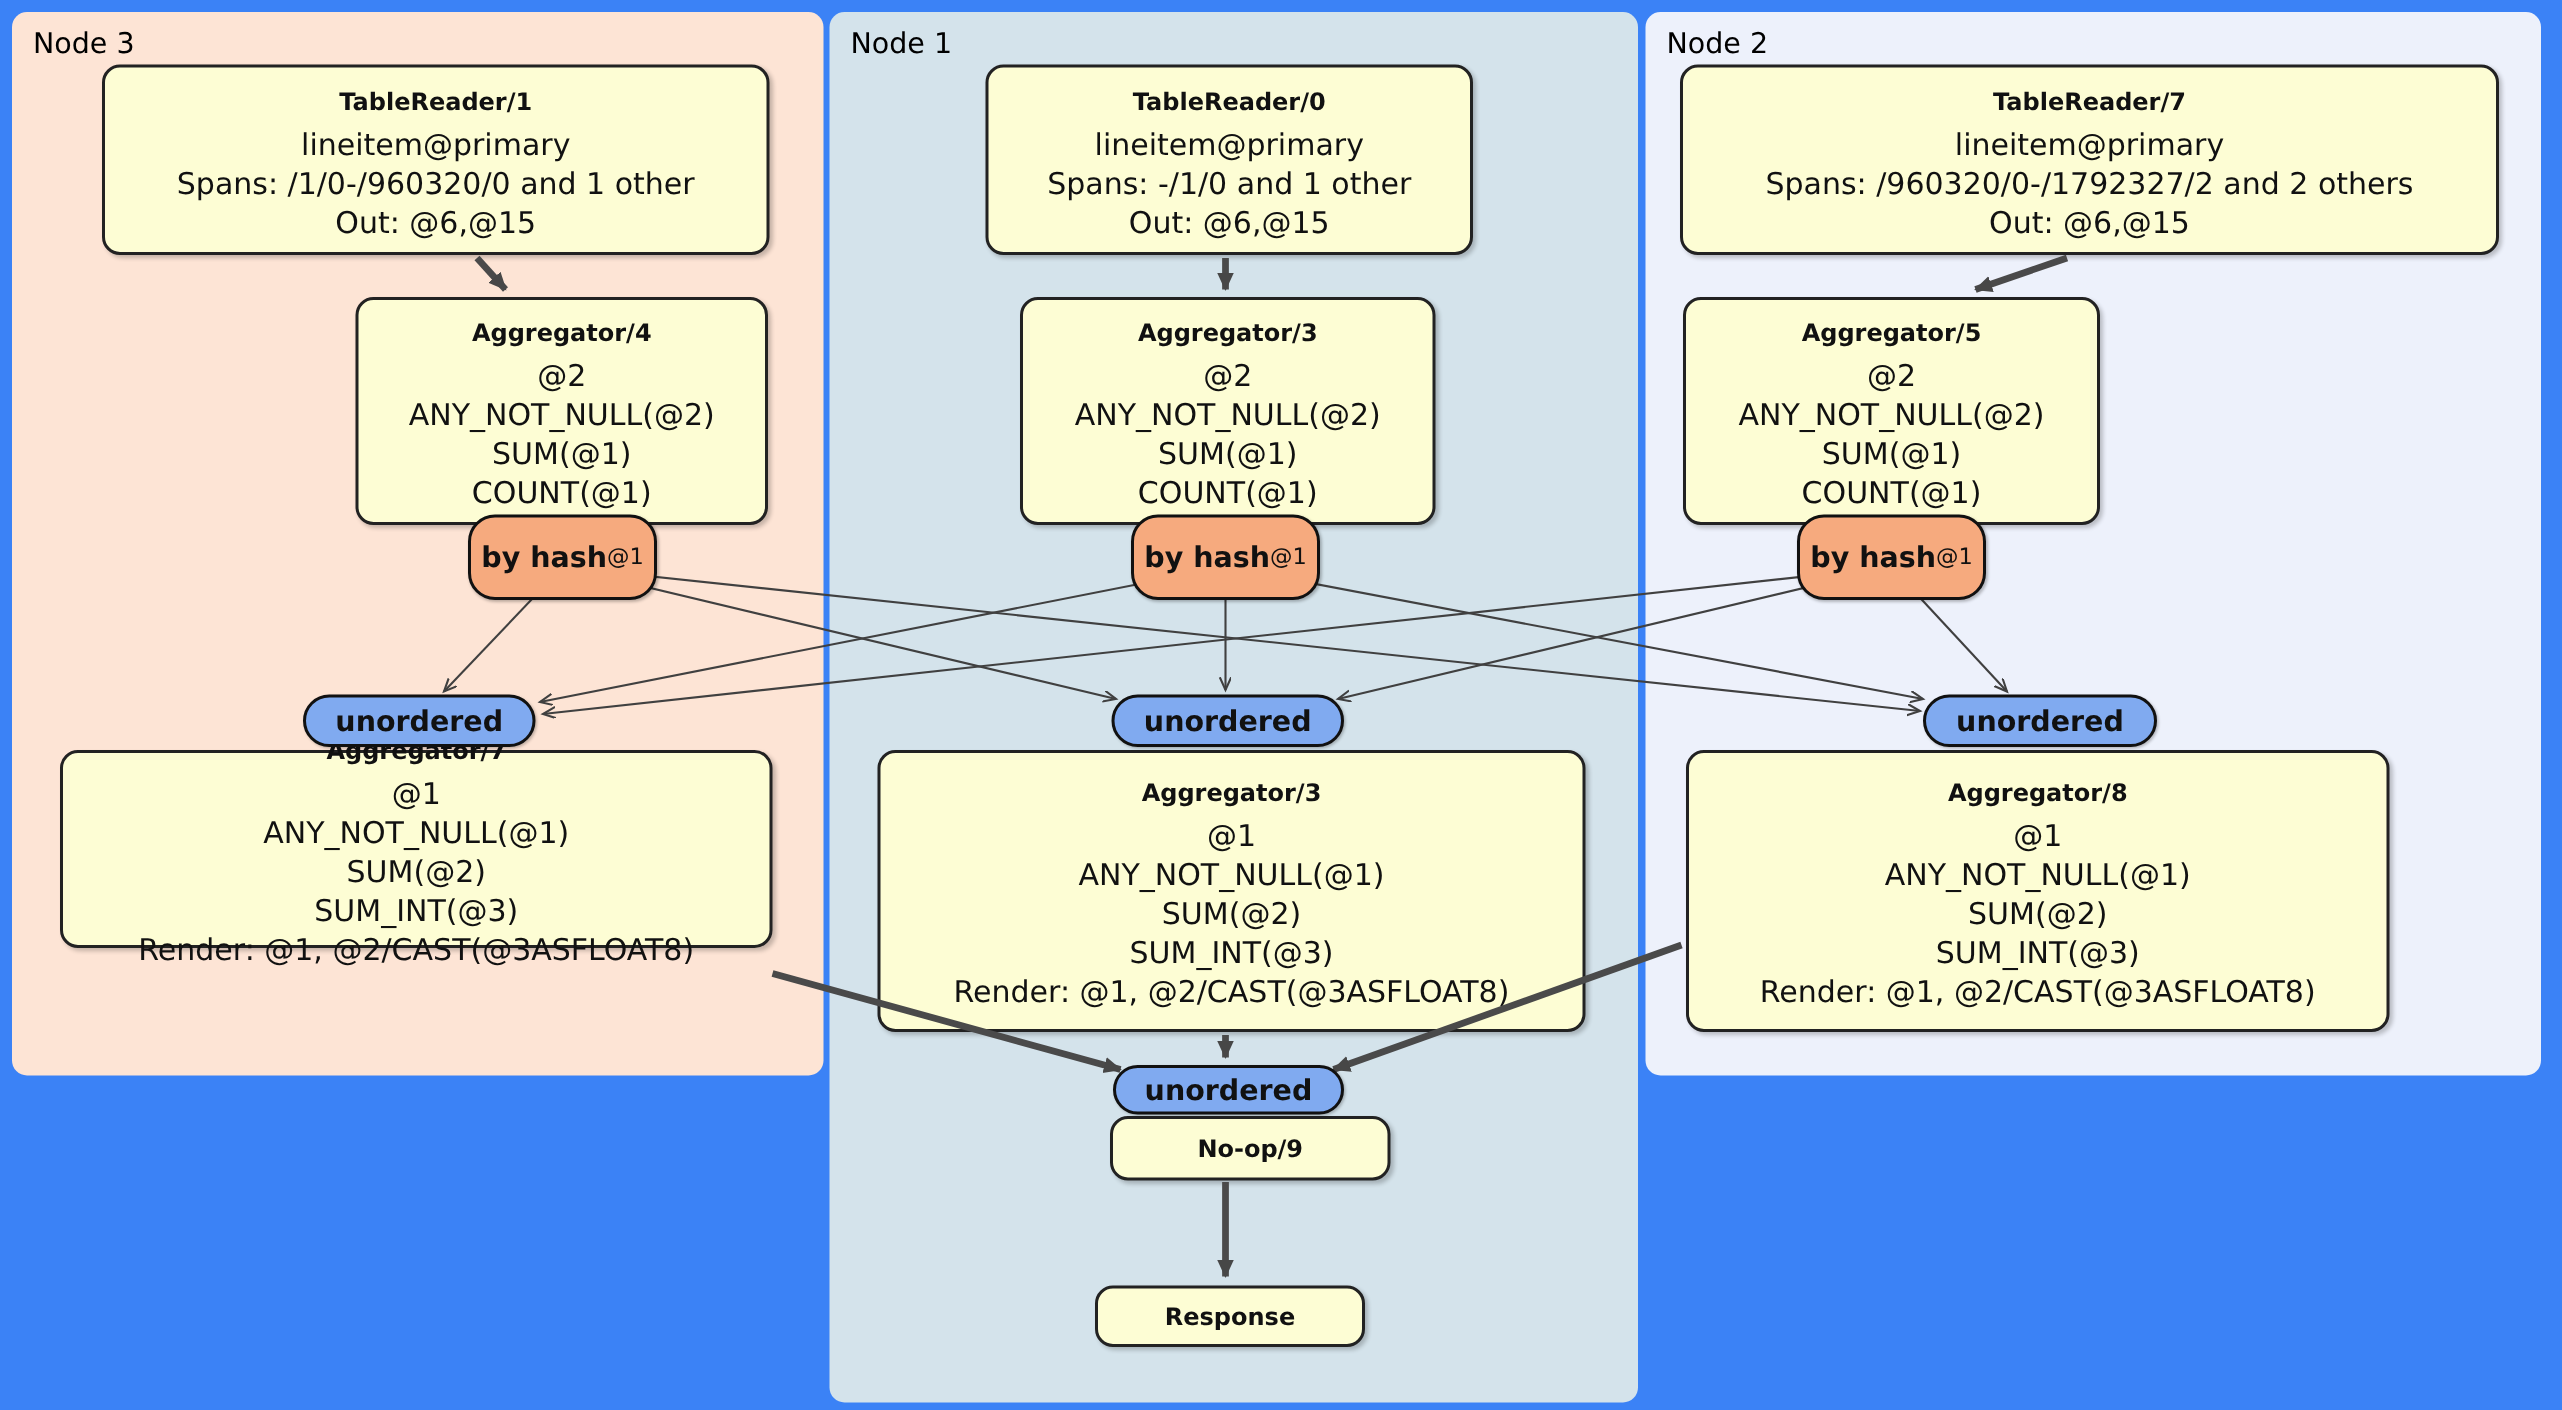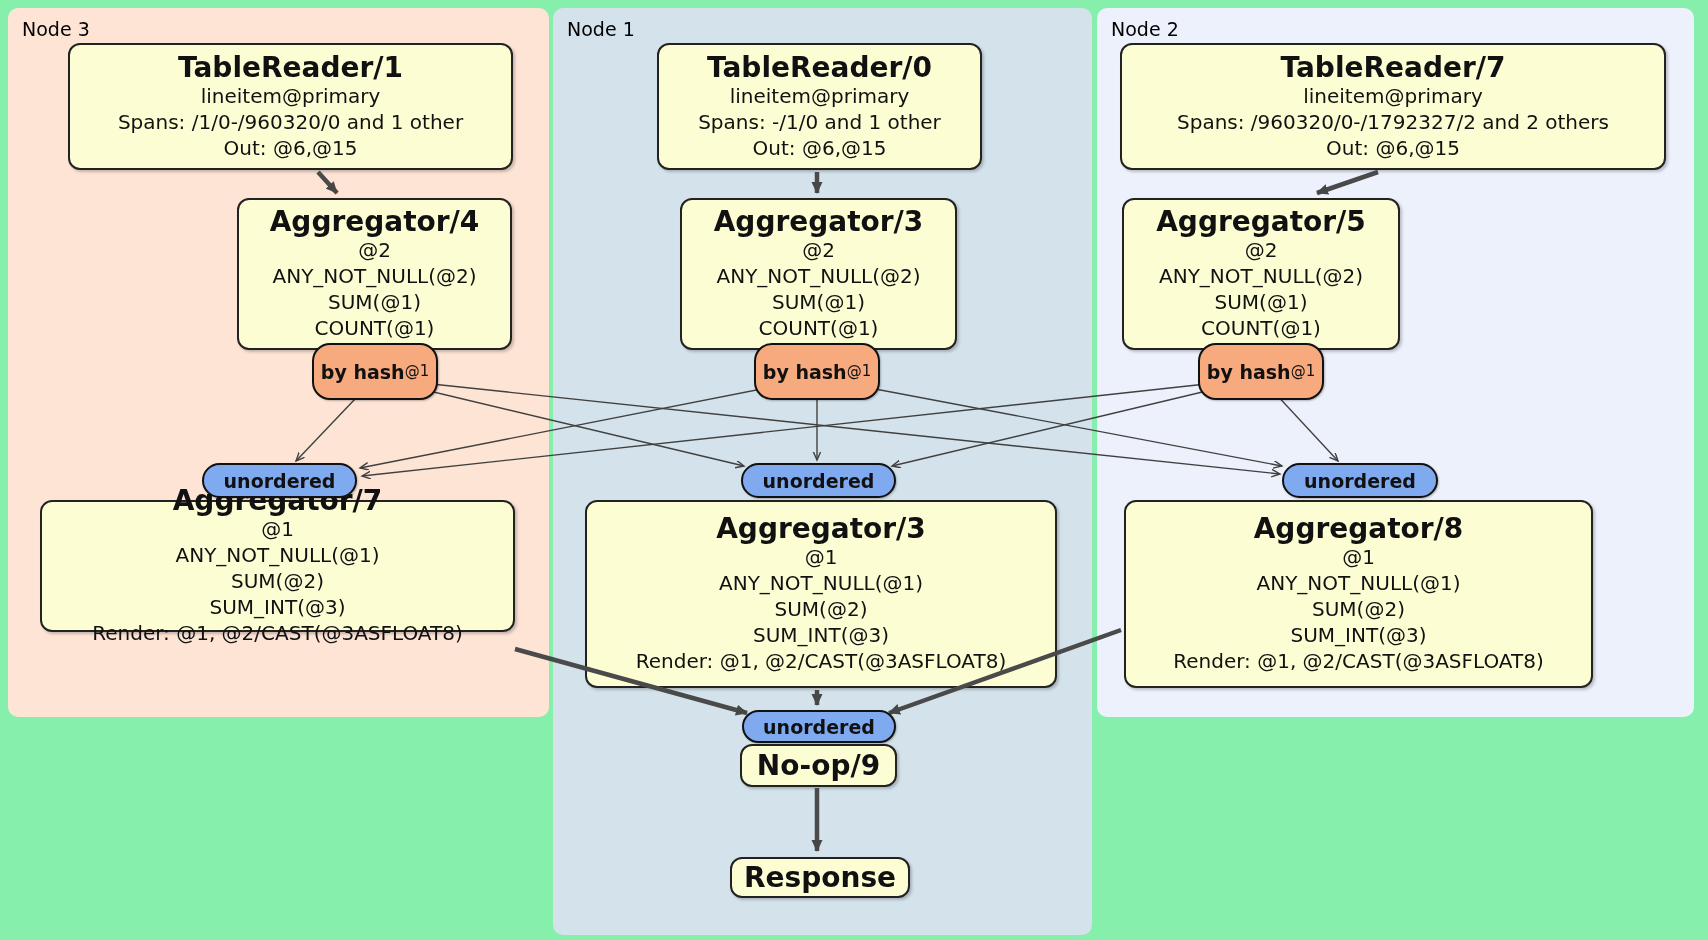--- a/index.html
+++ b/index.html
@@ -1,19 +1,19 @@
 <!DOCTYPE html>
 <html><head>
 <meta charset="utf-8">
 <style>
   html,body{margin:0;padding:0;background:#ffffff;}
   #canvas{
     position:relative;
     width:1708px;height:940px;
-    background:#86efac;
+    background:#3b82f6;
     font-family:"DejaVu Sans","Liberation Sans",sans-serif;
     color:#111;
     overflow:hidden;
   }
   .node-group{
     position:absolute;
     border-radius:10px;
     z-index:1;
   }
   .node-group-label{
@@ -30,21 +30,21 @@
     border-radius:12px;
     box-shadow:2px 2px 3px rgba(0,0,0,0.22);
     display:flex;flex-direction:column;
     align-items:center;justify-content:center;
     text-align:center;
     z-index:2;
     box-sizing:border-box;
     padding:4px 8px;
   }
   .proc-title{
-    font-size:28px;font-weight:bold;line-height:30px;
+    font-size:16px;font-weight:bold;line-height:30px;
     white-space:nowrap;
   }
   .proc-line{
     font-size:20px;line-height:26px;
     white-space:nowrap;
   }
   #edge-layer{
     position:absolute;top:0;left:0;
     z-index:3;
     pointer-events:none;
@@ -175,21 +175,21 @@
       <div class="proc-line">Render: @1, @2/CAST(@3ASFLOAT8)</div>
     </div>
     <div class="proc-box" style="left: 1124px; top: 500px; width: 469px; height: 188px;">
       <div class="proc-title">Aggregator/8</div>
       <div class="proc-line">@1</div>
       <div class="proc-line">ANY_NOT_NULL(@1)</div>
       <div class="proc-line">SUM(@2)</div>
       <div class="proc-line">SUM_INT(@3)</div>
       <div class="proc-line">Render: @1, @2/CAST(@3ASFLOAT8)</div>
     </div>
-    <div class="proc-box" style="left: 740px; top: 744px; width: 157px; height: 43px; text-align: center;">
+    <div class="proc-box" style="left: 740px; top: 744px; width: 187px; height: 43px; text-align: center;">
       <div class="proc-title">No-op/9</div>
     </div>
     <div class="proc-box" style="left: 730px; top: 857px; width: 180px; height: 41px;">
       <div class="proc-title">Response</div>
     </div>
     <div class="pill pill-hash" style="left: 312px; top: 343px; width: 126px; height: 57px;">
       <div class="pill-label">by hash</div>
       <div class="pill-sub">@1</div>
     </div>
     <div class="pill pill-hash" style="left: 754px; top: 343px; width: 126px; height: 57px;">

